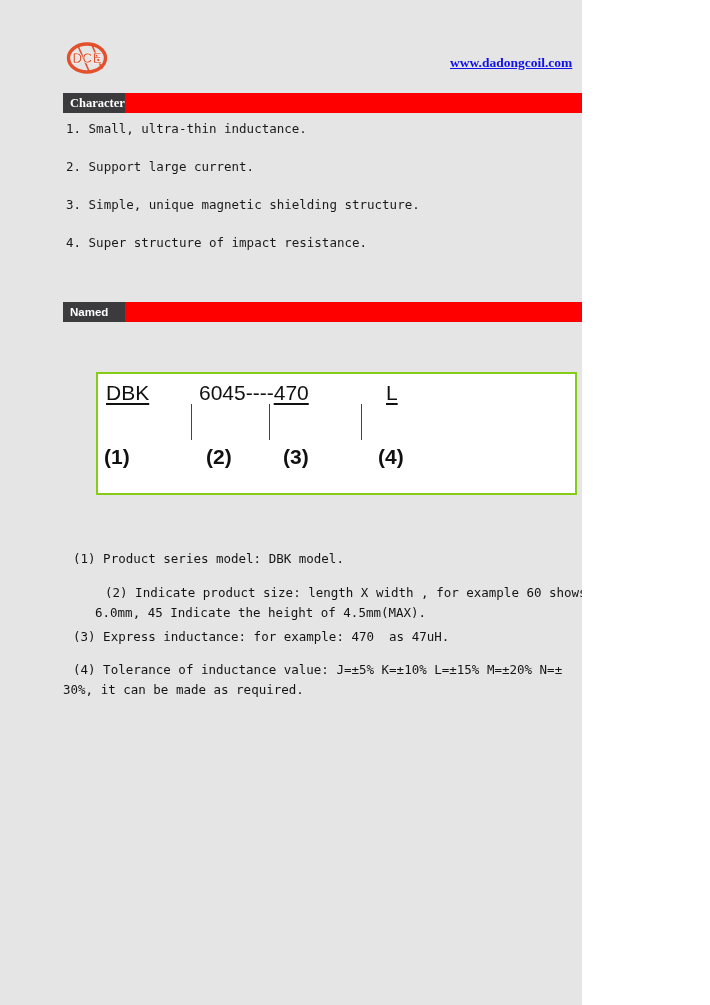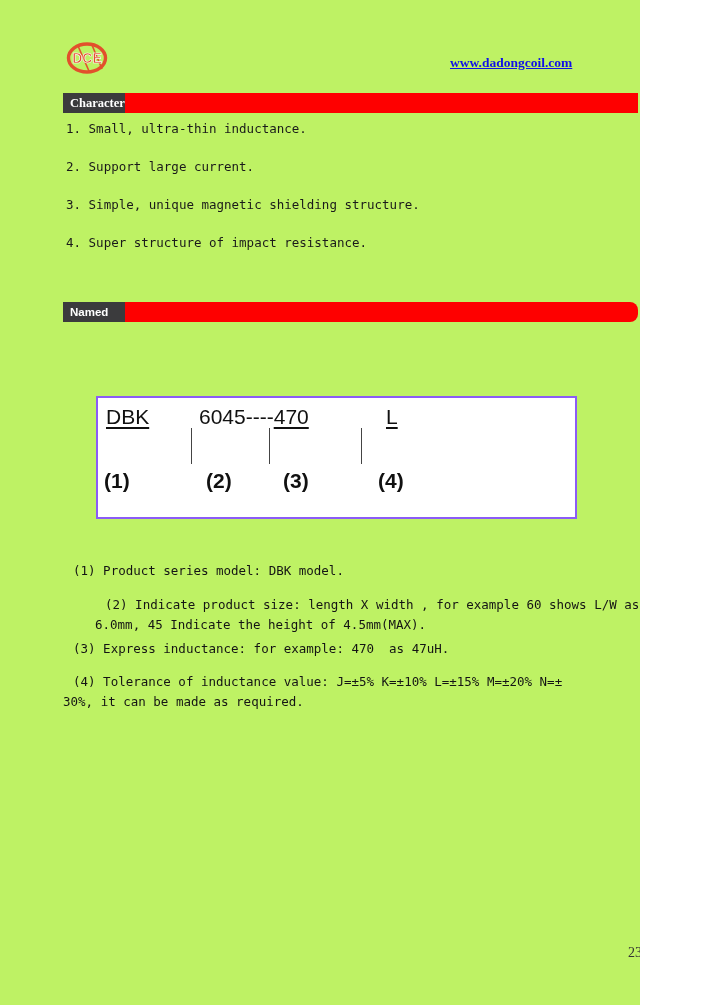--- a/index.html
+++ b/index.html
@@ -1,20 +1,20 @@
 <!DOCTYPE html>
 <html><head>
 <meta charset="utf-8">
 <style>
   * { margin:0; padding:0; box-sizing:border-box; }
   html,body { background:#ffffff; }
   .page {
     position:relative;
-    width:640px; height:1005px;
-    background:#bef264;
+    width:582px; height:1005px;
+    background:#e5e5e5;
     font-family:"Liberation Sans", sans-serif;
     overflow:hidden;
   }
 
   
   .logo { position:absolute; left:66px; top:41px; width:42px; height:35px; }
   .company-name {
     position:absolute; left:106px; top:56px;
     font-size:13px; color:#474747; letter-spacing:0.4px;
     font-family:"Liberation Sans", sans-serif;
@@ -49,43 +49,43 @@
     margin-bottom:23px; white-space:pre;
   }
 
   
   .naming-heading {
     position:absolute; left:96px; top:350px;
     font-family:"DejaVu Sans Mono", monospace;
     font-size:14px; color:#111; white-space:pre;
   }
   .diagram-box {
-    position:absolute; left:96px; top:396px; width:481px; height:123px;
-    border:2px solid #8b5cf6; background:#fff;padding-left:32px;
+    position:absolute; left:96px; top:372px; width:481px; height:123px;
+    border:2px solid #84cc16; background:#fff;padding-left:32px;
   }
   .diagram-box .code {
     position:absolute; top:6px;
     font-family:"Liberation Sans", sans-serif;
     font-size:21px; line-height:26px; color:#111;
   }
   .code-part1 { left:8px; }
   .code-part2 { left:101px; }
   .code-part4 { left:288px; }
   .u { text-decoration:underline; text-underline-offset:3px; text-decoration-thickness:1.5px; }
   .vline { position:absolute; top:30px; width:1px; height:36px; background:#444; }
   .vline-1 { left:93px; } .vline-2 { left:171px; } .vline-3 { left:263px; }
   .diagram-box .lbl {
     position:absolute; top:69px;
     font-family:"Liberation Sans", sans-serif;
     font-size:21px; font-weight:bold; line-height:28px; color:#111;
   }
   .lbl-1 { left:6px; } .lbl-2 { left:108px; } .lbl-3 { left:185px; } .lbl-4 { left:280px; }
 
   
-  .notes { position:absolute; left:63px; top:557px; width:600px; }
+  .notes { position:absolute; left:63px; top:545px; width:600px; }
   .notes .note {
     font-family:"DejaVu Sans Mono", monospace;
     font-size:12.5px; line-height:20px; color:#141414;
     white-space:pre-wrap; text-indent:10px;
   }
   .note-1 { margin-top:4px; }
   .note-2 { margin-top:14px;margin-left:32px; }
   .note-3 { margin-top:4px; }
   .note-4 { margin-top:13px; }
 

